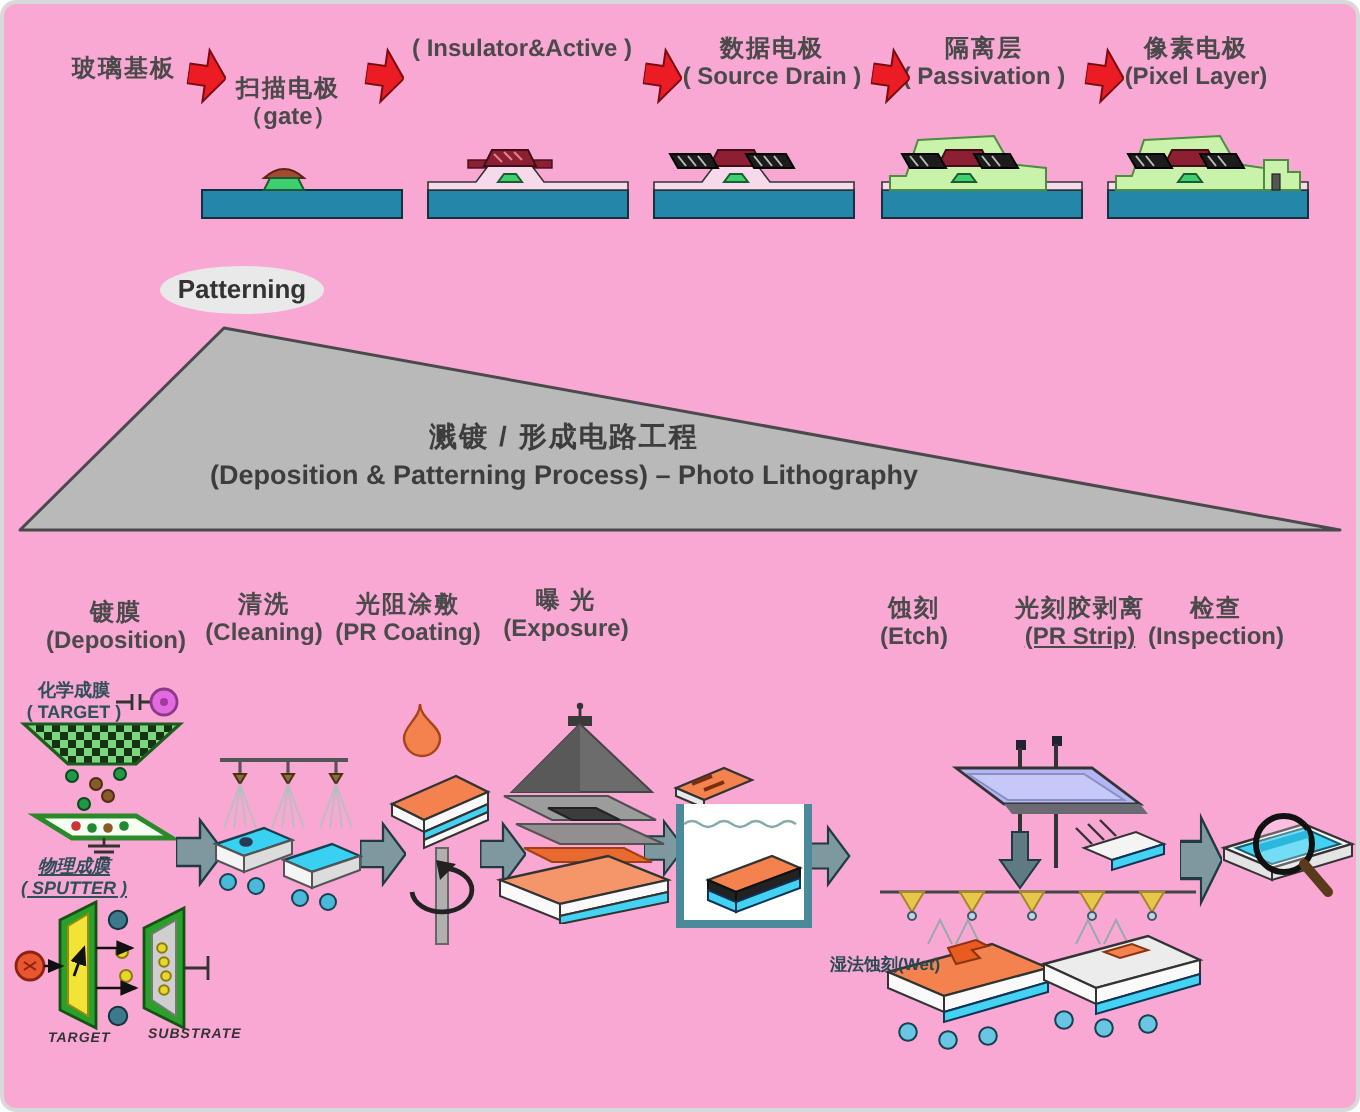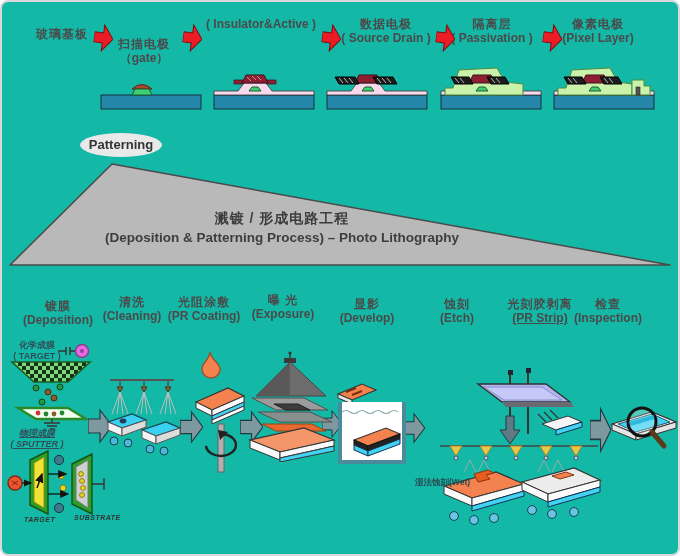--- a/index.html
+++ b/index.html
@@ -1,16 +1,16 @@
 <!DOCTYPE html>
 <html><head>
 <meta charset="utf-8">
 <style>
   html,body{margin:0;padding:0;background:#fff;font-family:"Liberation Sans",sans-serif;}
-  #canvas{position:relative;width:680px;height:556px;background:#14b8a6;border:2px solid #d9d9d9;border-radius:8px;box-sizing:border-box;overflow:hidden;}
+  #canvas{position:relative;width:680px;height:556px;background:#f9a8d4;border:2px solid #d9d9d9;border-radius:8px;box-sizing:border-box;overflow:hidden;}
   .abs{position:absolute;}
   .lbl{position:absolute;font-weight:bold;color:#4a4a4a;text-align:center;line-height:1.15;}
   .zh{font-size:12px;letter-spacing:1px;}
   .en{font-size:12px;letter-spacing:0;}
   .small-lbl{position:absolute;font-weight:bold;color:#2f4f5a;text-align:center;font-size:9px;line-height:1.2;}
   .hand{position:absolute;font-style:italic;font-weight:bold;color:#333;font-size:7px;letter-spacing:.5px;line-height:1.1;}
   .underl{text-decoration:underline;}
   .tri-text1{position:absolute;left:110px;top:208px;width:340px;text-align:center;font-weight:bold;font-size:14px;color:#3d3d3d;letter-spacing:1px;}
   .tri-text2{position:absolute;left:60px;top:228px;width:440px;text-align:center;font-weight:bold;font-size:13.5px;color:#3d3d3d;}
   .pat-lbl{position:absolute;left:83px;top:135px;width:72px;text-align:center;font-weight:bold;font-size:13px;color:#333;}
@@ -151,24 +151,20 @@
     <div class="en">(Cleaning)</div>
   </div>
   <div class="lbl" style="left:160px;top:294px;width:84px;">
     <div class="zh">光阻涂敷</div>
     <div class="en">(PR Coating)</div>
   </div>
   <div class="lbl" style="left:243px;top:292px;width:76px;">
     <div class="zh">曝 光</div>
     <div class="en">(Exposure)</div>
   </div>
-  <div class="lbl" style="left:329px;top:296px;width:72px;">
-    <div class="zh">显影</div>
-    <div class="en">(Develop)</div>
-  </div>
   <div class="lbl" style="left:424px;top:296px;width:62px;">
     <div class="zh">蚀刻</div>
     <div class="en">(Etch)</div>
   </div>
   <div class="lbl" style="left:495px;top:296px;width:86px;">
     <div class="zh">光刻胶剥离</div>
     <div class="en underl">(PR Strip)</div>
   </div>
   <div class="lbl" style="left:564px;top:296px;width:84px;">
     <div class="zh">检查</div>

